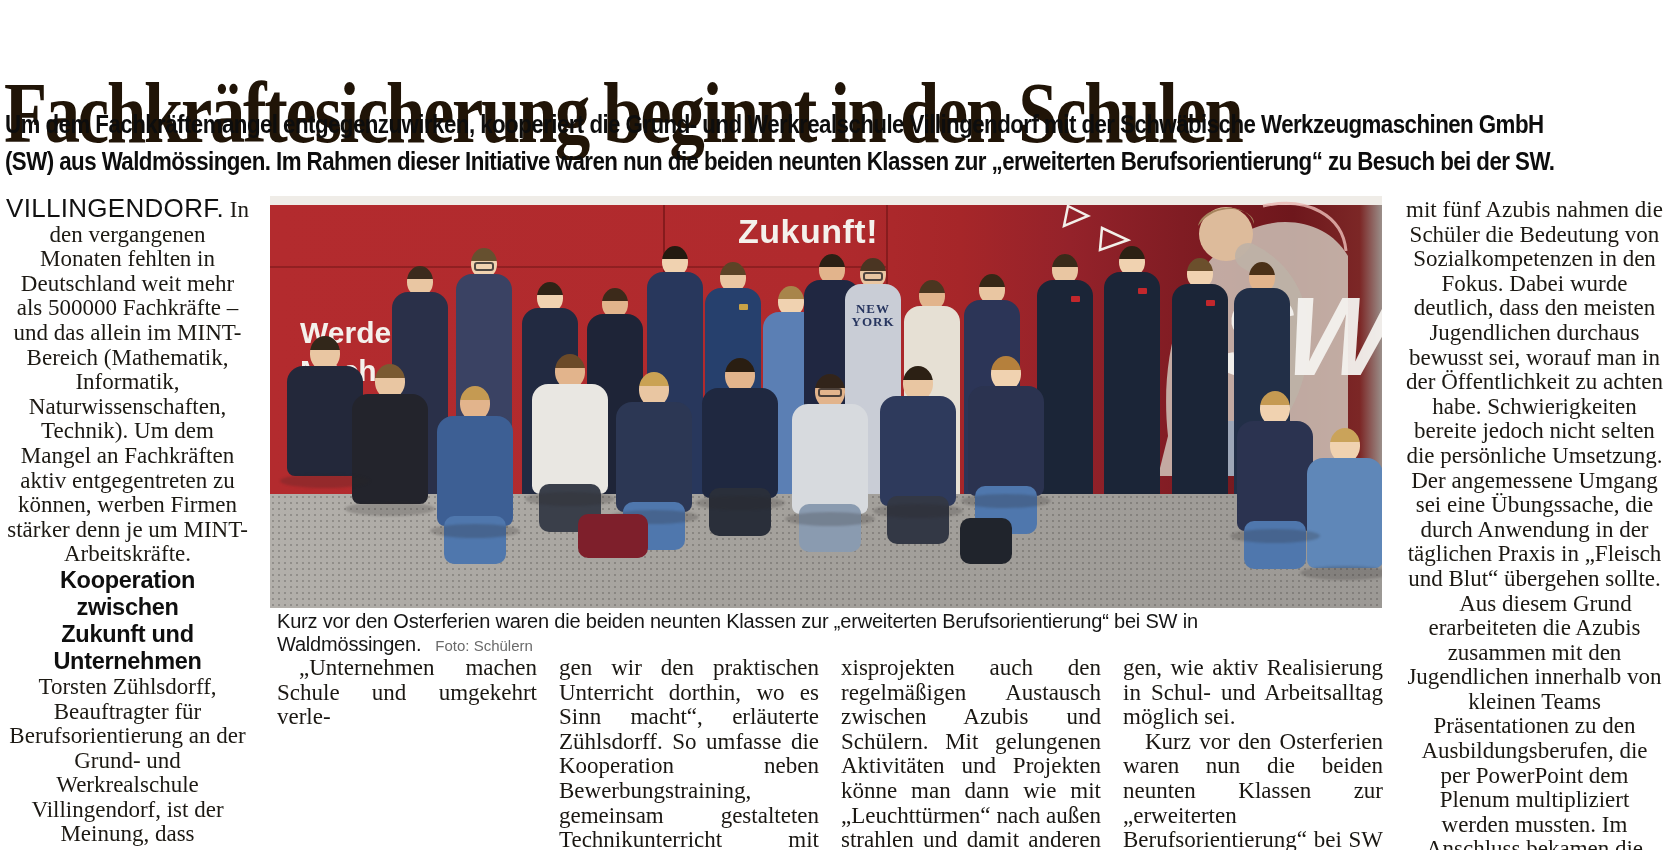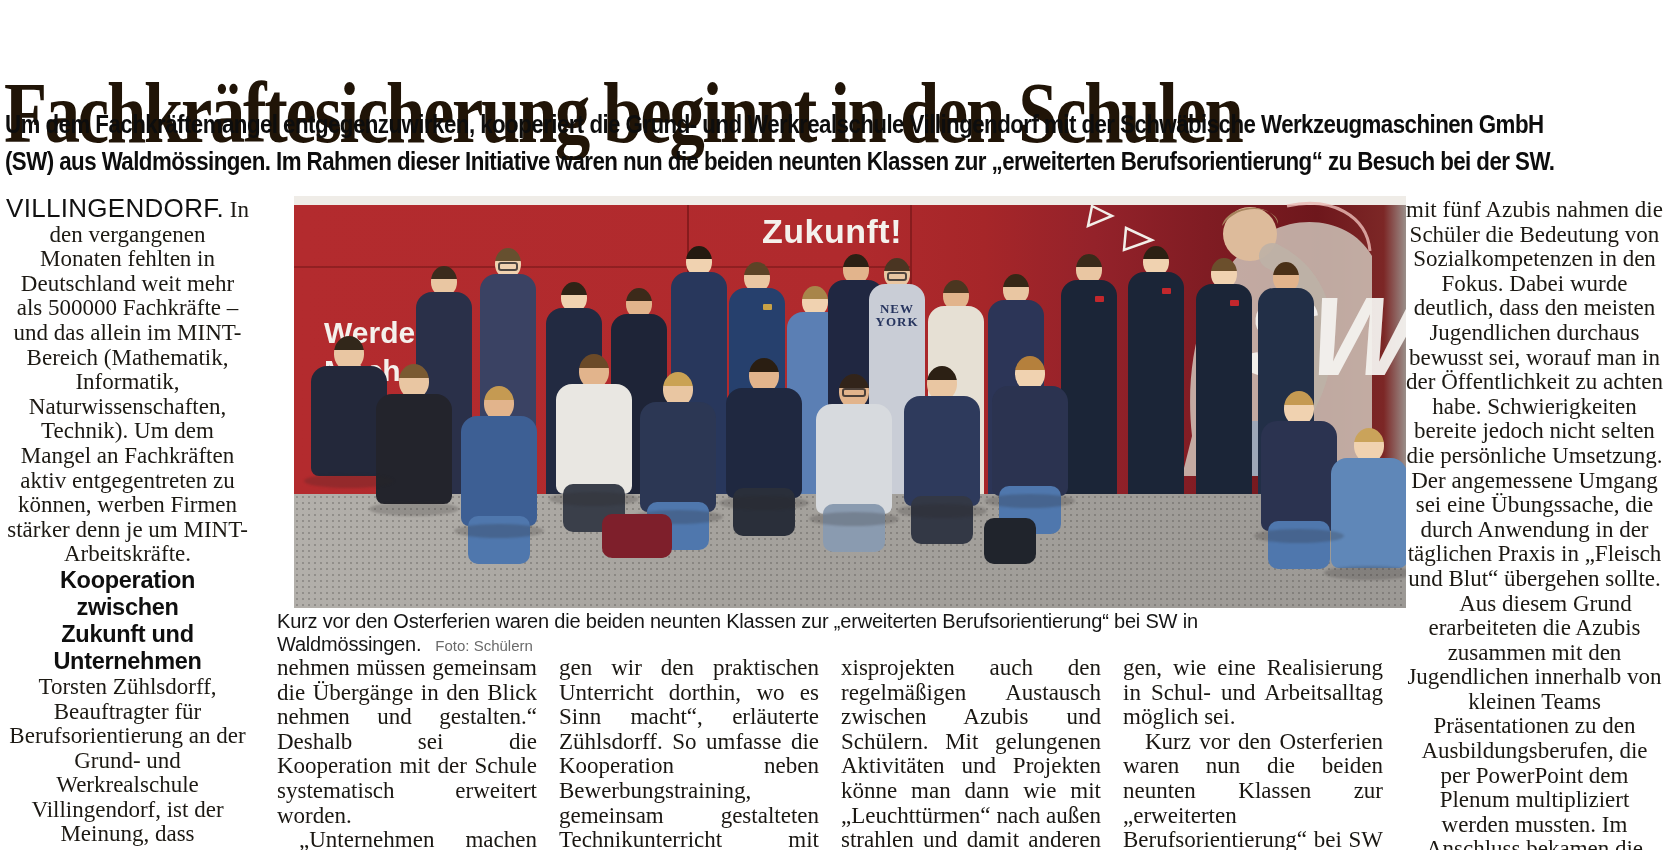--- a/index.html
+++ b/index.html
@@ -20,21 +20,21 @@
   .subhead{font-family:"Liberation Sans",sans-serif;font-weight:700;font-size:23.5px;line-height:27px;
     color:#0f0f0f;margin:14px 0 10px 0;text-align:left;letter-spacing:-.3px;}
   .leftcol{left:6px;top:196px;width:243px;height:654px;}
   .rightcol{left:1406px;top:198px;width:257px;height:652px;}
   .botcols{position:absolute;left:277px;top:656px;width:1106px;height:194px;
     display:grid;grid-template-columns:repeat(4,1fr);column-gap:22px;}
   .botcols .cell{font-size:23px;line-height:24.6px;text-align:justify;overflow:hidden;}
   .botcols p{margin:0;}
   .botcols p.ind{text-indent:22px;}
   
-  .photo{position:absolute;left:270px;top:196px;width:1112px;height:412px;overflow:hidden;background:#b22a2d;margin-left:24px;}
+  .photo{position:absolute;left:270px;top:196px;width:1112px;height:412px;overflow:hidden;background:#b22a2d;}
   .sky{position:absolute;left:0;top:0;width:100%;height:9px;background:#efece7;z-index:1;}
   .bus{position:absolute;inset:0;background:linear-gradient(90deg,#b32b2e 0%,#b02a2d 50%,#a62629 62%,#94222a 72%,#801c23 82%,#6e171c 92%,#7c2726 98%,#9a8f8a 100%);}
   .seam-v1{position:absolute;left:393px;top:9px;width:2px;height:290px;background:rgba(70,5,5,.4);}
   .seam-v2{position:absolute;left:616px;top:9px;width:2px;height:290px;background:rgba(70,5,5,.35);}
   .seam-h{position:absolute;left:0;top:70px;width:616px;height:2px;background:rgba(70,5,5,.3);}
   .zukunft{position:absolute;left:468px;top:16px;font-family:"Liberation Sans",sans-serif;
     font-weight:700;font-size:34px;color:#f4f1ec;letter-spacing:.5px;z-index:2;}
   .werde{position:absolute;left:30px;top:118px;font-family:"Liberation Sans",sans-serif;
     font-weight:700;font-size:30px;line-height:38px;color:#f4f1ec;z-index:2;}
   .swlogo{position:absolute;left:948px;top:76px;font-family:"Liberation Sans",sans-serif;
@@ -254,31 +254,30 @@
     <div class="bag" style="left:308px;top:318px;width:70px;height:44px;background:#7e1f2b;"></div>
     <div class="bag" style="left:690px;top:322px;width:52px;height:46px;background:#20242c;"></div>
   </div>
 
   <div class="caption">
     <span>Kurz vor den Osterferien waren die beiden neunten Klassen zur „erweiterten Berufsorientierung“ bei SW in Waldmössingen.</span><span class="credit">Foto: Schülern</span>
   </div>
 
   <div class="botcols">
     <div class="cell">
-      <p>nehmen müssen gemeinsam die Übergänge in den Blick nehmen und gestalten.“ Deshalb sei die Kooperation mit der Schule systematisch erweitert worden.</p>
       <p class="ind">„Unternehmen machen Schule und umgekehrt verle-</p>
     </div>
     <div class="cell">
       <p>gen wir den praktischen Unterricht dorthin, wo es Sinn macht“, erläuterte Zühlsdorff. So umfasse die Kooperation neben Bewerbungstraining, gemeinsam gestalteten Technikunterricht mit modernen Arbeitsmitteln, kleineren Pra-</p>
     </div>
     <div class="cell">
       <p>xisprojekten auch den regelmäßigen Austausch zwischen Azubis und Schülern. Mit gelungenen Aktivitäten und Projekten könne man dann wie mit „Leuchttürmen“ nach außen strahlen und damit anderen Interessenten exemplarisch zei-</p>
     </div>
     <div class="cell">
-      <p>gen, wie eine Realisierung in Schul- und Arbeitsalltag möglich sei.</p>
+      <p>gen, wie aktiv Realisierung in Schul- und Arbeitsalltag möglich sei.</p>
       <p class="ind">Kurz vor den Osterferien waren nun die beiden neunten Klassen zur „erweiterten Berufsorientierung“ bei SW in Waldmössingen. Gemeinsam</p>
     </div>
   </div>
 
   <div class="serifcol rightcol">
     <p>mit fünf Azubis nahmen die Schüler die Bedeutung von Sozialkompetenzen in den Fokus. Dabei wurde deutlich, dass den meisten Jugendlichen durchaus bewusst sei, worauf man in der Öffentlichkeit zu achten habe. Schwierigkeiten bereite jedoch nicht selten die persönliche Umsetzung. Der angemessene Umgang sei eine Übungssache, die durch Anwendung in der täglichen Praxis in „Fleisch und Blut“ übergehen sollte.</p>
     <p class="ind">Aus diesem Grund erarbeiteten die Azubis zusammen mit den Jugendlichen innerhalb von kleinen Teams Präsentationen zu den Ausbildungsberufen, die per PowerPoint dem Plenum multipliziert werden mussten. Im Anschluss bekamen die Gruppen Einblicke in Produktionsbereiche und Ausbildungswerkstatt, um sich selbst ein Bild vom Umgang der Mitarbeiter machen zu können.</p>
   </div>
 
 </div>

